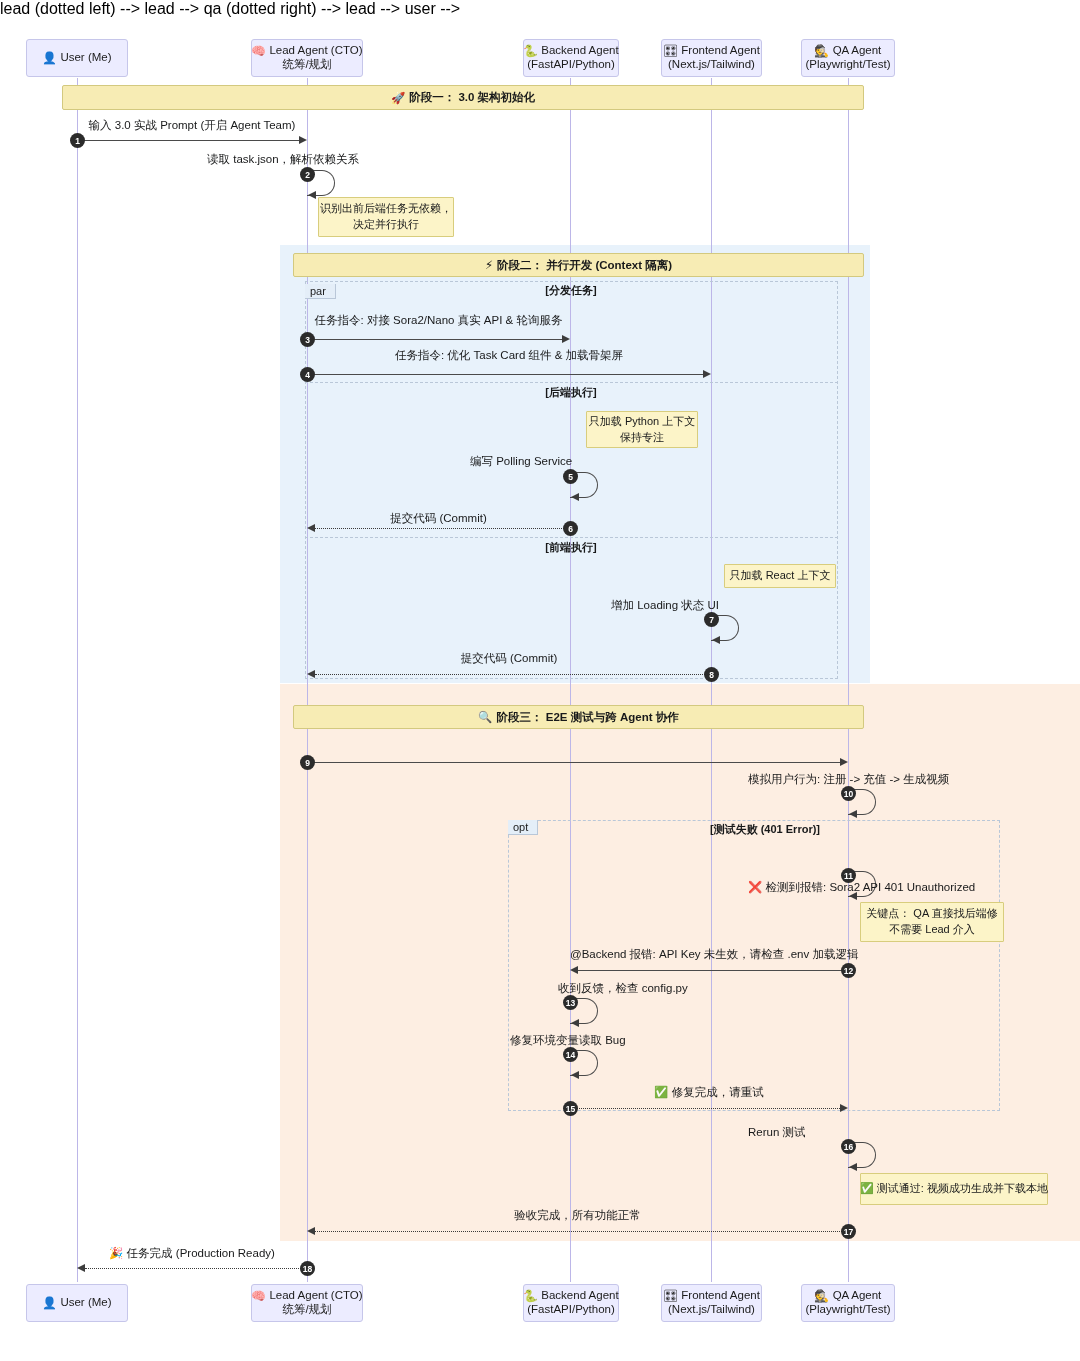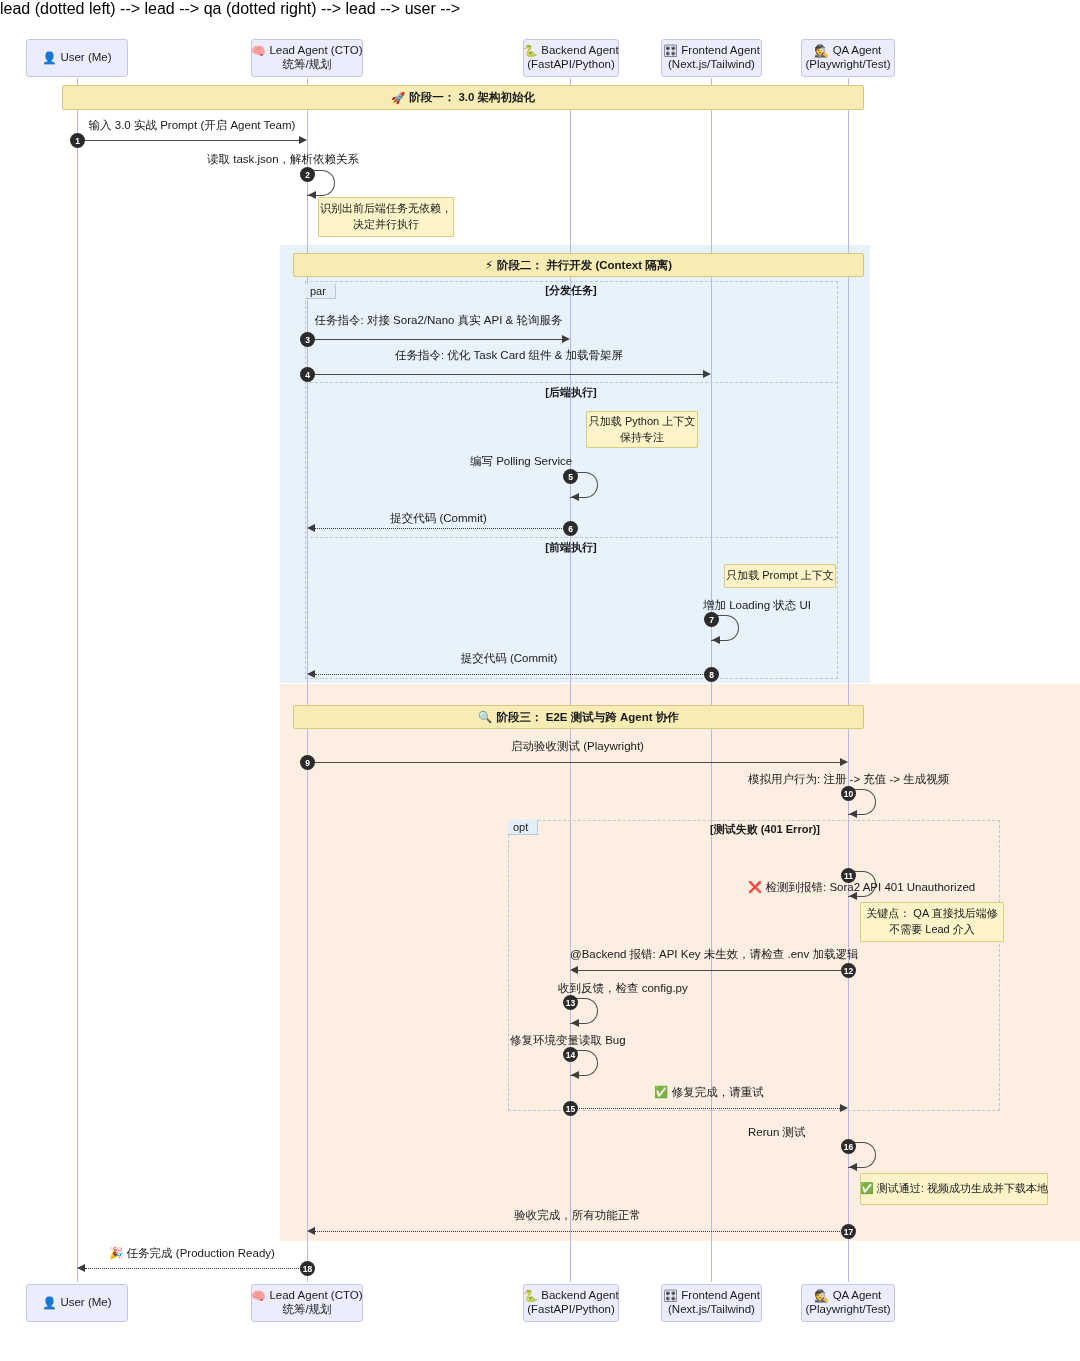--- a/index.html
+++ b/index.html
@@ -361,37 +361,36 @@
   <div class="seqnum" style="left:563px; top:469px;">5</div>
 
    lead (dotted left) --&gt;
   <div class="msg-label" style="left:307px; top:511px; width:263px;">提交代码 (Commit)</div>
   <div class="msg-line dotted" style="left:315px; top:528px; width:255px;"></div>
   <div class="arrowhead arrow-left" style="left:307px; top:524px;"></div>
   <div class="seqnum" style="left:563px; top:521px;">6</div>
 
   
   <div class="note" style="left:724px; top:564px; width:112px; height:24px;">
-    <span>只加载 Prompt 上下文</span>
-  </div>
-
-  
-  <div class="msg-label" style="left:611px; top:598px; width:200px; text-align:right;">增加 Loading 状态 UI</div>
+    <span>只加载 React 上下文</span>
+  </div>
+
+  
+  <div class="msg-label" style="left:611px; top:598px; width:200px; text-align:left;">增加 Loading 状态 UI</div>
   <div class="selfloop" style="left:711px; top:615px;"></div>
   <div class="arrowhead arrow-left" style="left:712px; top:636px;"></div>
   <div class="seqnum" style="left:704px; top:612px;">7</div>
 
    lead --&gt;
   <div class="msg-label" style="left:307px; top:651px; width:404px;">提交代码 (Commit)</div>
   <div class="msg-line dotted" style="left:315px; top:674px; width:396px;"></div>
   <div class="arrowhead arrow-left" style="left:307px; top:670px;"></div>
   <div class="seqnum" style="left:704px; top:667px;">8</div>
 
   
-  <div class="msg-label" style="left:307px; top:739px; width:541px;">启动验收测试 (Playwright)</div>
   <div class="msg-line solid" style="left:307px; top:762px; width:533px;"></div>
   <div class="arrowhead arrow-right" style="left:840px; top:758px;"></div>
   <div class="seqnum" style="left:300px; top:755px;">9</div>
 
   
   <div class="msg-label" style="left:748px; top:772px; width:200px; text-align:right;">模拟用户行为: 注册 -&gt; 充值 -&gt; 生成视频</div>
   <div class="selfloop" style="left:848px; top:789px;"></div>
   <div class="arrowhead arrow-left" style="left:849px; top:810px;"></div>
   <div class="seqnum" style="left:841px; top:786px;">10</div>
 

